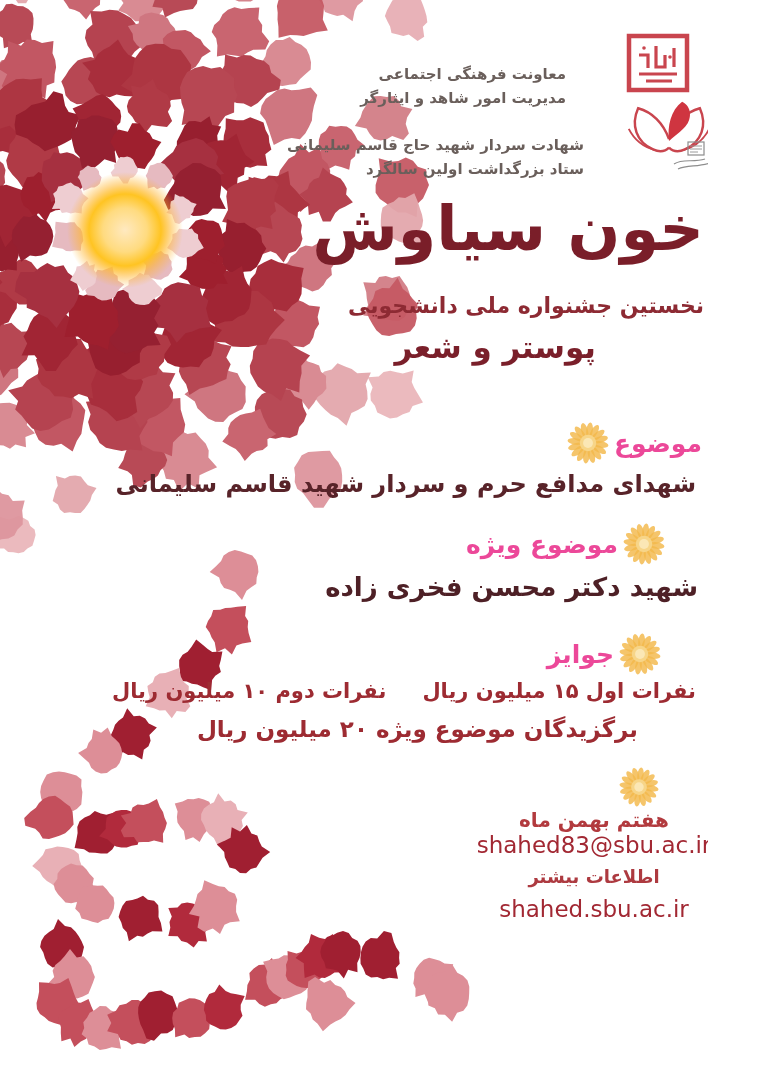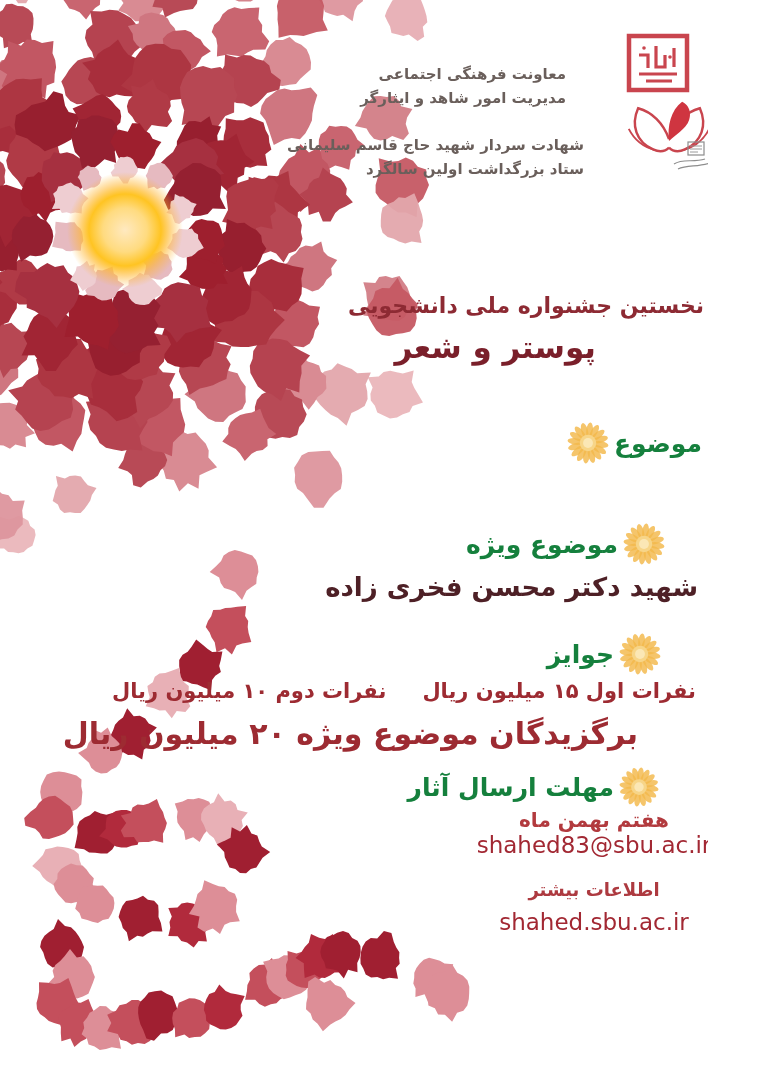--- a/index.html
+++ b/index.html
@@ -6,34 +6,34 @@
   .canvas{position:relative;width:708px;height:1080px;background:#ffffff;overflow:hidden;
           font-family:"DejaVu Sans",sans-serif;}
   #decor{position:absolute;left:0;top:0;z-index:0;}
   .txt{position:absolute;z-index:2;white-space:nowrap;}
   .org-block{top:62px;right:142px;text-align:right;font-size:15px;font-weight:600;
              color:#6a5f5b;line-height:1.62;}
   .org-block .para2{margin-top:22px;margin-right:-18px;color:#6a5f5b;}
   .main-title{top:192px;right:4px;font-size:62px;font-weight:bold;color:#7a1e29;line-height:1.2;}
   .subtitle{top:293px;right:4px;font-size:22px;font-weight:600;color:#8d2a33;}
   .subtitle2{top:329px;right:112px;font-size:31px;font-weight:bold;color:#7a1f2a;}
-  .sec-head{display:flex;align-items:center;gap:4px;font-size:25px;font-weight:600;color:#15803d;}
+  .sec-head{display:flex;align-items:center;gap:4px;font-size:25px;font-weight:600;color:#ec4899;}
   .h1-row{top:421px;right:6px;}
   .h2-row{top:522px;right:42px;}
   .h3-row{top:632px;right:46px;}
   .h4-row{top:766px;right:48px;}
   .rosette{display:inline-block;line-height:0;}
   .body1{top:470px;right:12px;font-size:24px;font-weight:600;color:#582329;}
   .body2{top:572px;right:10px;font-size:26px;font-weight:bold;color:#4e2026;}
   .prize-line1{top:679px;right:12px;font-size:21px;font-weight:600;color:#9d2b32;direction:rtl;}
   .prize-line1 .gap{display:inline-block;width:36px;}
-  .prize-line2{top:716px;right:70px;font-size:30px;font-weight:700;color:#9d2b32;}
+  .prize-line2{top:716px;right:70px;font-size:23px;font-weight:700;color:#9d2b32;}
   .bottom-block{top:808px;left:433px;width:322px;text-align:center;}
   .deadline-date{font-size:20px;font-weight:600;color:#b23a3e;}
-  .email{font-size:23px;color:#a22833;margin-bottom:21px;}
+  .email{font-size:23px;color:#a22833;margin-bottom:8px;}
   .more-info{font-size:18px;font-weight:600;color:#ad3a40;margin-bottom:9px;}
   .website{font-size:23px;color:#a22833;}
   .logo{position:absolute;z-index:2;line-height:0;}
   .seal{left:626px;top:33px;}
   .tulip{left:622px;top:98px;}
   .stamp{left:672px;top:140px;}
 </style>
 </head>
 <body>
 
@@ -226,20 +226,21 @@
   </div>
 
   <div class="logo stamp">
     <svg width="44" height="34" viewBox="0 0 44 34">
       <rect x="16" y="2" width="16" height="13" fill="none" stroke="#8d8d8d" stroke-width="1.2"></rect>
       <path d="M18 6 h12 M18 9 h12 M18 12 h8" stroke="#9a9a9a" stroke-width="1" fill="none"></path>
       <path d="M2 24 C11 18 21 23 33 19 M6 29 C15 25 26 27 38 23" stroke="#8d8d8d" fill="none" stroke-width="1.2"></path>
     </svg>
   </div>
 
+  <div class="txt main-title" dir="rtl">خون سیاوش</div>
   <div class="txt subtitle" dir="rtl">نخستین جشنواره ملی دانشجویی</div>
   <div class="txt subtitle2" dir="rtl">پوستر و شعر</div>
 
   <div class="txt sec-head h1-row">
     <span class="rosette"><svg width="44" height="44" viewBox="0 0 40 40">
           <ellipse cx="20" cy="8.5" rx="3" ry="7.2" fill="#f3b84a" opacity="0.82" transform="rotate(7 20 20)"></ellipse>
           <ellipse cx="20" cy="8.5" rx="3" ry="7.2" fill="#f3b84a" opacity="0.82" transform="rotate(29.5 20 20)"></ellipse>
           <ellipse cx="20" cy="8.5" rx="3" ry="7.2" fill="#f3b84a" opacity="0.82" transform="rotate(52 20 20)"></ellipse>
           <ellipse cx="20" cy="8.5" rx="3" ry="7.2" fill="#f3b84a" opacity="0.82" transform="rotate(74.5 20 20)"></ellipse>
           <ellipse cx="20" cy="8.5" rx="3" ry="7.2" fill="#f3b84a" opacity="0.82" transform="rotate(97 20 20)"></ellipse>
@@ -252,20 +253,21 @@
           <ellipse cx="20" cy="8.5" rx="3" ry="7.2" fill="#f3b84a" opacity="0.82" transform="rotate(254.5 20 20)"></ellipse>
           <ellipse cx="20" cy="8.5" rx="3" ry="7.2" fill="#f3b84a" opacity="0.82" transform="rotate(277 20 20)"></ellipse>
           <ellipse cx="20" cy="8.5" rx="3" ry="7.2" fill="#f3b84a" opacity="0.82" transform="rotate(299.5 20 20)"></ellipse>
           <ellipse cx="20" cy="8.5" rx="3" ry="7.2" fill="#f3b84a" opacity="0.82" transform="rotate(322 20 20)"></ellipse>
           <ellipse cx="20" cy="8.5" rx="3" ry="7.2" fill="#f3b84a" opacity="0.82" transform="rotate(344.5 20 20)"></ellipse>
           <circle cx="20" cy="20" r="7.5" fill="#f7d588"></circle>
           <circle cx="20" cy="20" r="4.5" fill="#fbe7b5"></circle>
         </svg></span>
     <span dir="rtl">موضوع</span>
   </div>
+  <div class="txt body1" dir="rtl">شهدای مدافع حرم و سردار شهید قاسم سلیمانی</div>
 
   <div class="txt sec-head h2-row">
     <span dir="rtl">موضوع ویژه</span>
     <span class="rosette"><svg width="44" height="44" viewBox="0 0 40 40">
           <ellipse cx="20" cy="8.5" rx="3" ry="7.2" fill="#f3b84a" opacity="0.82" transform="rotate(7 20 20)"></ellipse>
           <ellipse cx="20" cy="8.5" rx="3" ry="7.2" fill="#f3b84a" opacity="0.82" transform="rotate(29.5 20 20)"></ellipse>
           <ellipse cx="20" cy="8.5" rx="3" ry="7.2" fill="#f3b84a" opacity="0.82" transform="rotate(52 20 20)"></ellipse>
           <ellipse cx="20" cy="8.5" rx="3" ry="7.2" fill="#f3b84a" opacity="0.82" transform="rotate(74.5 20 20)"></ellipse>
           <ellipse cx="20" cy="8.5" rx="3" ry="7.2" fill="#f3b84a" opacity="0.82" transform="rotate(97 20 20)"></ellipse>
           <ellipse cx="20" cy="8.5" rx="3" ry="7.2" fill="#f3b84a" opacity="0.82" transform="rotate(119.5 20 20)"></ellipse>
@@ -307,21 +309,20 @@
           <circle cx="20" cy="20" r="7.5" fill="#f7d588"></circle>
           <circle cx="20" cy="20" r="4.5" fill="#fbe7b5"></circle>
         </svg></span>
   </div>
   <div class="txt prize-line1">
     <span>نفرات اول ۱۵ میلیون ریال</span><span class="gap"></span><span>نفرات دوم ۱۰ میلیون ریال</span>
   </div>
   <div class="txt prize-line2" dir="rtl">برگزیدگان موضوع ویژه ۲۰ میلیون ریال</div>
 
   <div class="txt sec-head h4-row">
-    <span dir="rtl">مهلت ارسال آثار</span>
     <span class="rosette"><svg width="42" height="42" viewBox="0 0 40 40">
           <ellipse cx="20" cy="8.5" rx="3" ry="7.2" fill="#f3b84a" opacity="0.82" transform="rotate(7 20 20)"></ellipse>
           <ellipse cx="20" cy="8.5" rx="3" ry="7.2" fill="#f3b84a" opacity="0.82" transform="rotate(29.5 20 20)"></ellipse>
           <ellipse cx="20" cy="8.5" rx="3" ry="7.2" fill="#f3b84a" opacity="0.82" transform="rotate(52 20 20)"></ellipse>
           <ellipse cx="20" cy="8.5" rx="3" ry="7.2" fill="#f3b84a" opacity="0.82" transform="rotate(74.5 20 20)"></ellipse>
           <ellipse cx="20" cy="8.5" rx="3" ry="7.2" fill="#f3b84a" opacity="0.82" transform="rotate(97 20 20)"></ellipse>
           <ellipse cx="20" cy="8.5" rx="3" ry="7.2" fill="#f3b84a" opacity="0.82" transform="rotate(119.5 20 20)"></ellipse>
           <ellipse cx="20" cy="8.5" rx="3" ry="7.2" fill="#f3b84a" opacity="0.82" transform="rotate(142 20 20)"></ellipse>
           <ellipse cx="20" cy="8.5" rx="3" ry="7.2" fill="#f3b84a" opacity="0.82" transform="rotate(164.5 20 20)"></ellipse>
           <ellipse cx="20" cy="8.5" rx="3" ry="7.2" fill="#f3b84a" opacity="0.82" transform="rotate(187 20 20)"></ellipse>

